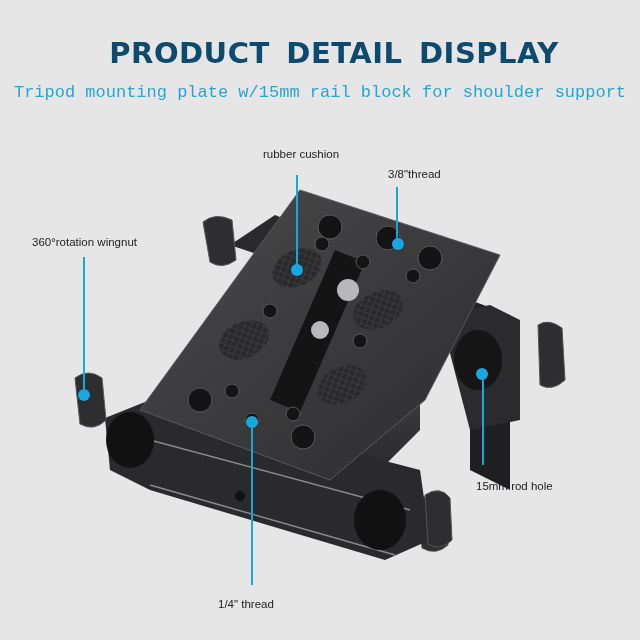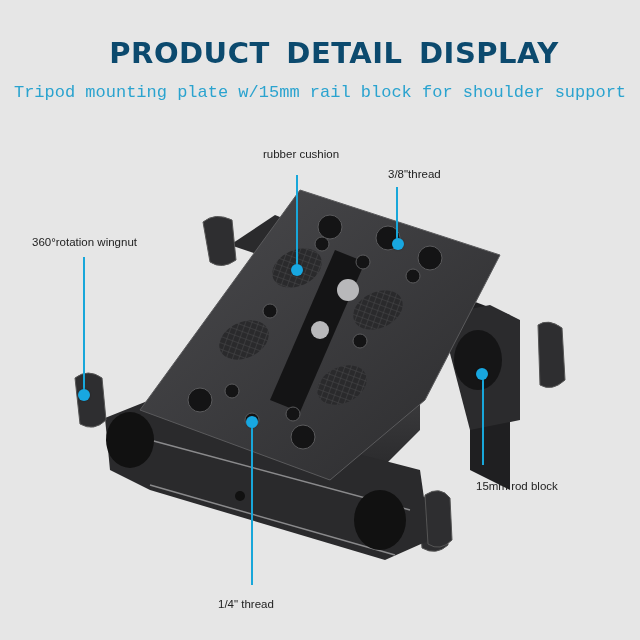--- a/index.html
+++ b/index.html
@@ -112,19 +112,19 @@
 <div class="dot" style="left:297px; top:270px;"></div>
 
 <div class="label" style="left:388px; top:168px;">3/8"thread</div>
 <div class="line" style="left:396px; top:187px; height:54px;"></div>
 <div class="dot" style="left:398px; top:244px;"></div>
 
 <div class="label" style="left:32px; top:236px;text-align:center;">360°rotation wingnut</div>
 <div class="line" style="left:83px; top:257px; height:135px;"></div>
 <div class="dot" style="left:84px; top:395px;"></div>
 
-<div class="label" style="left:476px; top:480px;">15mm rod block</div>
+<div class="label" style="left:476px; top:480px;">15mm rod hole</div>
 <div class="line" style="left:482px; top:378px; height:87px;"></div>
 <div class="dot" style="left:482px; top:374px;"></div>
 
 <div class="label" style="left:218px; top:598px;">1/4" thread</div>
 <div class="line" style="left:251px; top:425px; height:160px;"></div>
 <div class="dot" style="left:252px; top:422px;"></div>
 
 </body></html>

